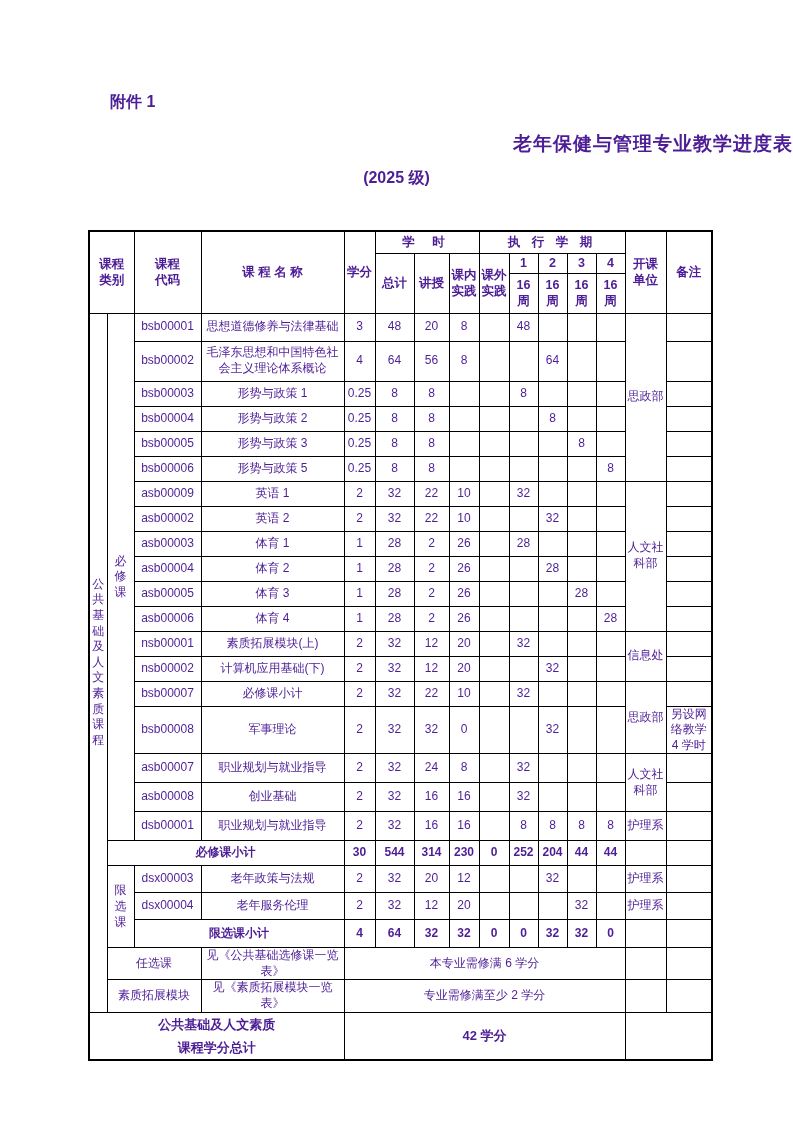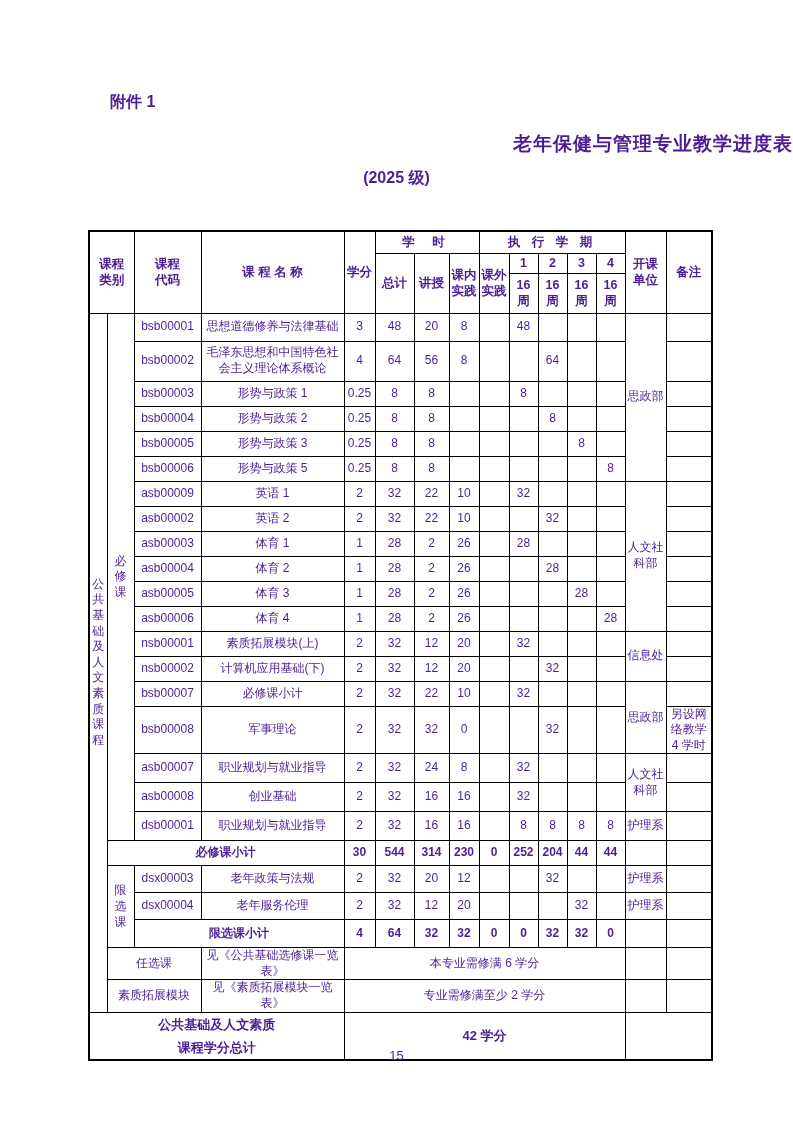--- a/index.html
+++ b/index.html
@@ -462,14 +462,13 @@
       </tr>
       <tr style="height:44px" class="grand">
         <td colspan="4">公共基础及人文素质
 课程学分总计</td>
         <td colspan="9">42 学分</td>
         <td colspan="2"></td>
       </tr>
     </tbody>
   </table>
 
-  <div class="pagenum">15</div>
 </div>
 
 </body></html>

